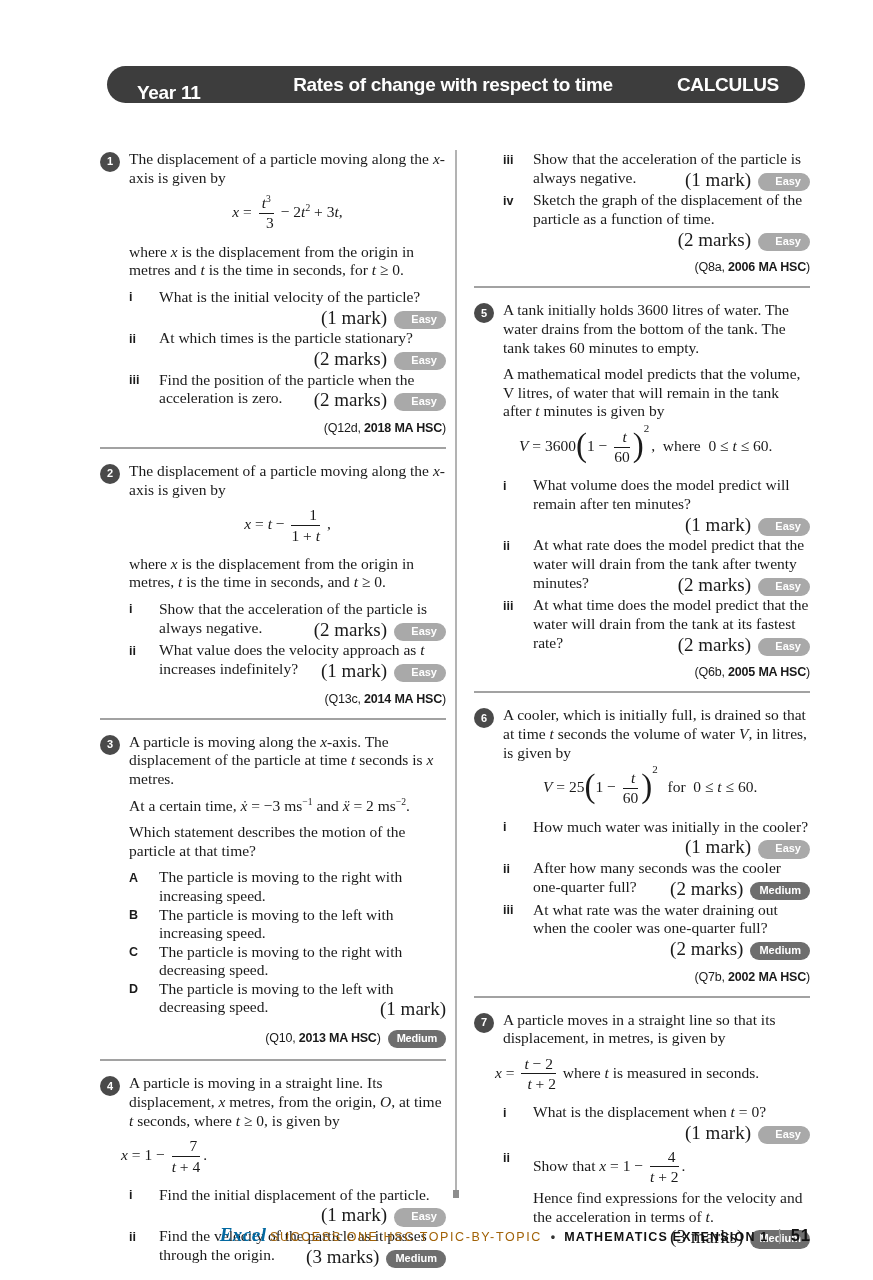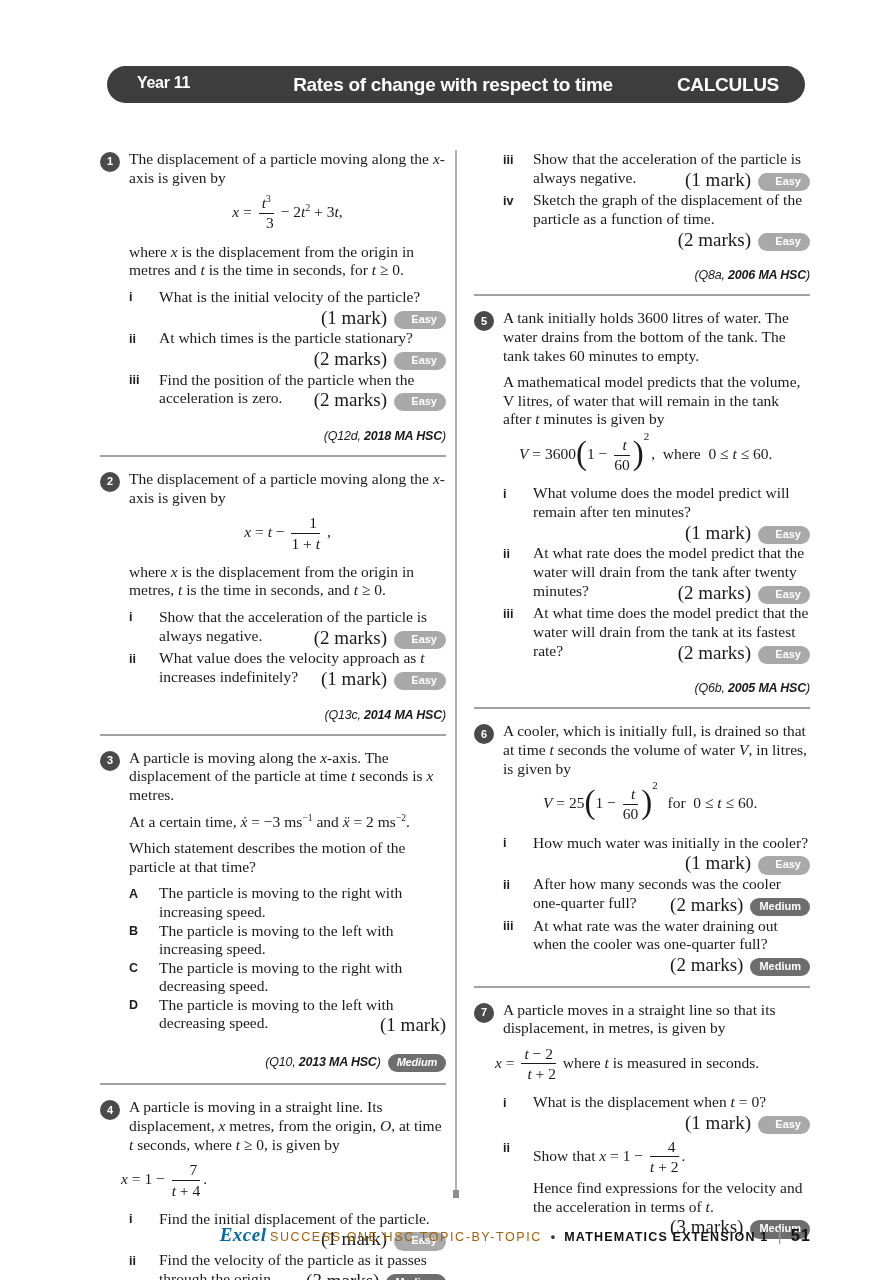--- a/index.html
+++ b/index.html
@@ -10,21 +10,21 @@
     overflow:hidden;
   }
 
   
   .header-bar {
     position:absolute; left:107px; top:66px; width:698px; height:37px;
     background:#3d3d3d; border-radius:19px;
     font-family:"Liberation Sans", "DejaVu Sans", sans-serif;
     color:#fff; font-weight:bold;
   }
-  .header-grade { position:absolute; left:30px; top:8px; font-size:16px; letter-spacing:-0.3px; }
+  .header-grade { position:absolute; left:30px; top:16px; font-size:19px; letter-spacing:-0.3px; }
   .header-title { position:absolute; left:0; right:30px; top:8px; text-align:center; font-size:19px; letter-spacing:-0.3px;padding-left:24px; }
   .header-subject { position:absolute; right:26px; top:8px; font-size:19px; letter-spacing:-0.3px; }
 
   
   .col { position:absolute; top:150px; font-size:15.5px; line-height:1.2; }
   .col-left  { left:100px; width:346px; }
   .col-right { left:474px; width:336px; }
   .vdivider {
     position:absolute; left:455px; top:150px; width:2px; height:1042px; background:#b3b3b3;
   }
@@ -69,21 +69,21 @@
     display:inline-block; min-width:52px; text-align:right;
     border-radius:10px; padding:2px 9px 3px; margin-left:7px;
     color:#fff; font-family:"Liberation Sans", sans-serif;
     font-weight:bold; font-size:11px; vertical-align:1px;
   }
   .badge.easy { background:#a9a9a9; }
   .badge.medium { background:#6e6e6e; }
 
   .source {
     text-align:right; font-family:"Liberation Sans", sans-serif;
-    font-size:12.5px; margin:17px 0 2px; color:#1a1a1a; letter-spacing:-0.2px;font-style:italic;
+    font-size:12.5px; margin:9px 0 2px; color:#1a1a1a; letter-spacing:-0.2px;
   }
   .source b { font-weight:bold; }
   .source .badge { vertical-align:0; }
 
   
   .footer {
     position:absolute; right:62px; top:1224px;
     font-family:"Liberation Sans", sans-serif; font-size:12.5px;
     display:flex; align-items:baseline; gap:9px; white-space:nowrap;
   }
@@ -260,20 +260,21 @@
         <div class="part-body"><span>How much water was initially in the cooler?</span><span class="marks-wrap"><span class="marks">(1 mark)</span><span class="badge easy">Easy</span></span></div>
       </div>
       <div class="part">
         <div class="part-label">ii</div>
         <div class="part-body"><span>After how many seconds was the cooler one-quarter full?</span><span class="marks-wrap"><span class="marks">(2 marks)</span><span class="badge medium">Medium</span></span></div>
       </div>
       <div class="part">
         <div class="part-label">iii</div>
         <div class="part-body"><span>At what rate was the water draining out when the cooler was one-quarter full?</span><span class="marks-wrap"><span class="marks">(2 marks)</span><span class="badge medium">Medium</span></span></div>
       </div>
+      <div class="source"><span>(Q7b, </span><b>2002 MA HSC</b><span>)</span></div>
     </div>
   </div>
 
   <div class="hdivider"></div>
 
   <div class="question">
     <div class="qnum">7</div>
     <div class="qbody">
       <p class="para">A particle moves in a straight line so that its displacement, in metres, is given by</p>
       <div class="formula left" style="margin-left:-8px; white-space:normal;">

